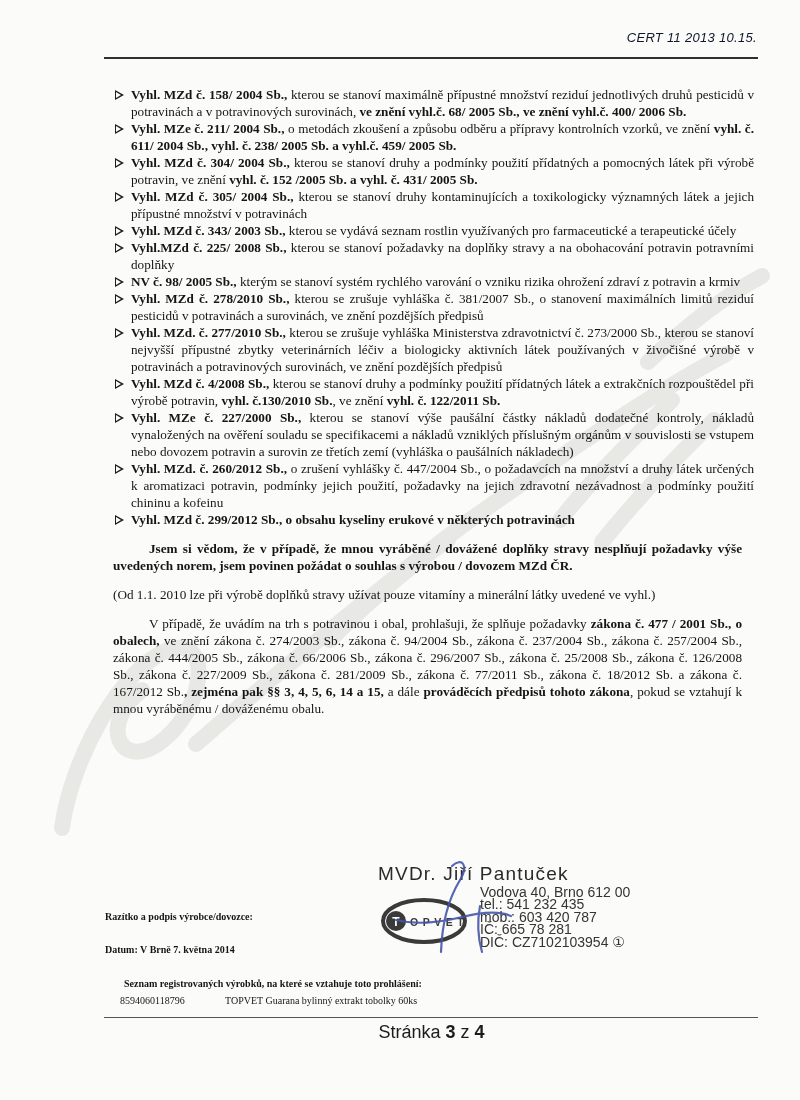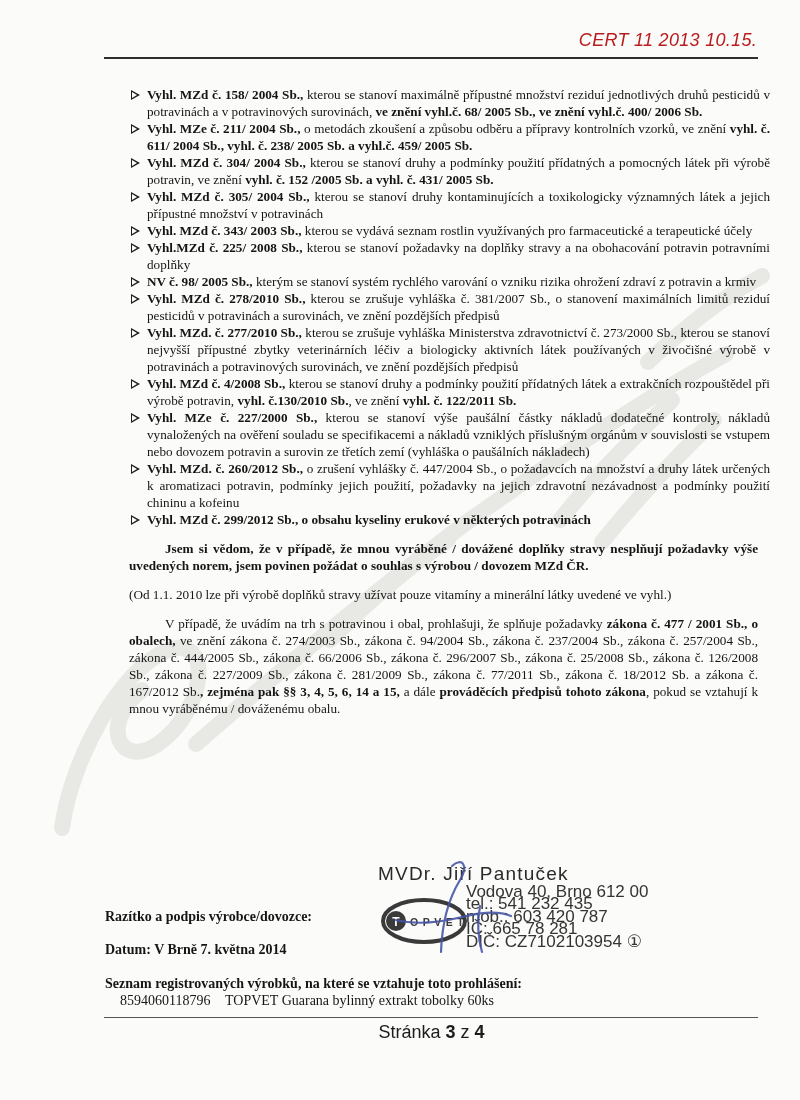--- a/index.html
+++ b/index.html
@@ -1,53 +1,53 @@
 <!DOCTYPE html>
 <html lang="cs"><head>
 <meta charset="utf-8">
 <title>CERT 11 2013 10.15 — Prohlášení (str. 3)</title>
 <style>
   html,body{margin:0;padding:0;background:#e9e9e9;}
   .page{position:relative;width:800px;height:1100px;margin:0 auto;background:#fbfbfa;
         overflow:hidden;font-family:"Liberation Serif",serif;color:#151515;}
   .watermark{position:absolute;left:0;top:0;z-index:0;}
   .doc-code{position:absolute;top:30px;left:105px;width:652px;z-index:2;text-align:right;
-            font-family:"Liberation Sans",sans-serif;font-style:italic;font-size:18px;
-            color:#b91c1c;letter-spacing:.3px;}
+            font-family:"Liberation Sans",sans-serif;font-style:italic;font-size:13px;
+            color:#0f172a;letter-spacing:.3px;}
   .header-rule{position:absolute;top:57px;left:104px;width:654px;height:0;
                border-top:2px solid #2f2f2f;z-index:2;}
-  .content{position:absolute;left:117px;top:86px;width:653px;z-index:1;
+  .content{position:absolute;left:101px;top:86px;width:653px;z-index:1;
            font-size:13.2px;line-height:17px;}
   .reg-list{margin:0;padding:0;list-style:none;}
   .reg-item{display:flex;}
   .bullet-cell{flex:0 0 30px;box-sizing:border-box;padding-left:14px;padding-top:4px;}
   .bullet-arrow{display:block;width:0;height:0;position:relative;border-style:solid;
                 border-width:5px 0 5px 9px;border-color:transparent transparent transparent #1e1e1e;}
   .bullet-arrow::after{content:"";position:absolute;left:-8.5px;top:-3px;border-style:solid;
                 border-width:3px 0 3px 5px;border-color:transparent transparent transparent #fbfbfa;}
   .reg-text{flex:1;text-align:justify;}
   p.decl{margin:12px;text-align:justify;}
   .indent{text-indent:36px;}
   .mt-a{margin-top:13px;}
   .mt-b{margin-top:16px;}
   .mt-c{margin-top:17px;}
   .note{text-align:left;}
   .b{font-weight:bold;}
   .bottom-block{position:absolute;left:105px;top:908px;width:653px;z-index:1;
-                font-size:14px;line-height:17px;}
+                font-size:10px;line-height:17px;}
   .sig-label{font-weight:bold;}
   .date-label{font-weight:bold;margin-top:16px;}
-  .products-label{font-weight:bold;margin-top:17px;}
+  .products-label{font-weight:bold;margin-top:17px;margin-left:19px;}
   .product-row{display:flex;}
   .product-ean{margin-left:15px;width:105px;}
   .stamp{position:absolute;left:370px;top:850px;width:340px;height:130px;z-index:3;
          font-family:"Liberation Sans","DejaVu Sans",sans-serif;}
   .stamp-name{position:absolute;left:8px;top:13px;font-size:19px;font-weight:normal;
               letter-spacing:1.2px;color:#2a2a2a;white-space:nowrap;}
-  .stamp-lines{position:absolute;left:96px;top:36px;font-size:17px;line-height:12.4px;
+  .stamp-lines{position:absolute;left:110px;top:36px;font-size:14px;line-height:12.4px;
                color:#343434;white-space:nowrap;}
   .stamp-logo{position:absolute;left:10px;top:46px;}
   .stamp-signature{position:absolute;left:0;top:0;}
   .footer-rule{position:absolute;left:104px;top:1017px;width:654px;height:0;
                border-top:1.5px solid #555;z-index:1;}
   .page-label{position:absolute;left:105px;top:1022px;width:653px;text-align:center;z-index:1;
               font-family:"Liberation Sans",sans-serif;font-size:18px;color:#1c1c1c;}
 </style>
 </head>
 <body>

